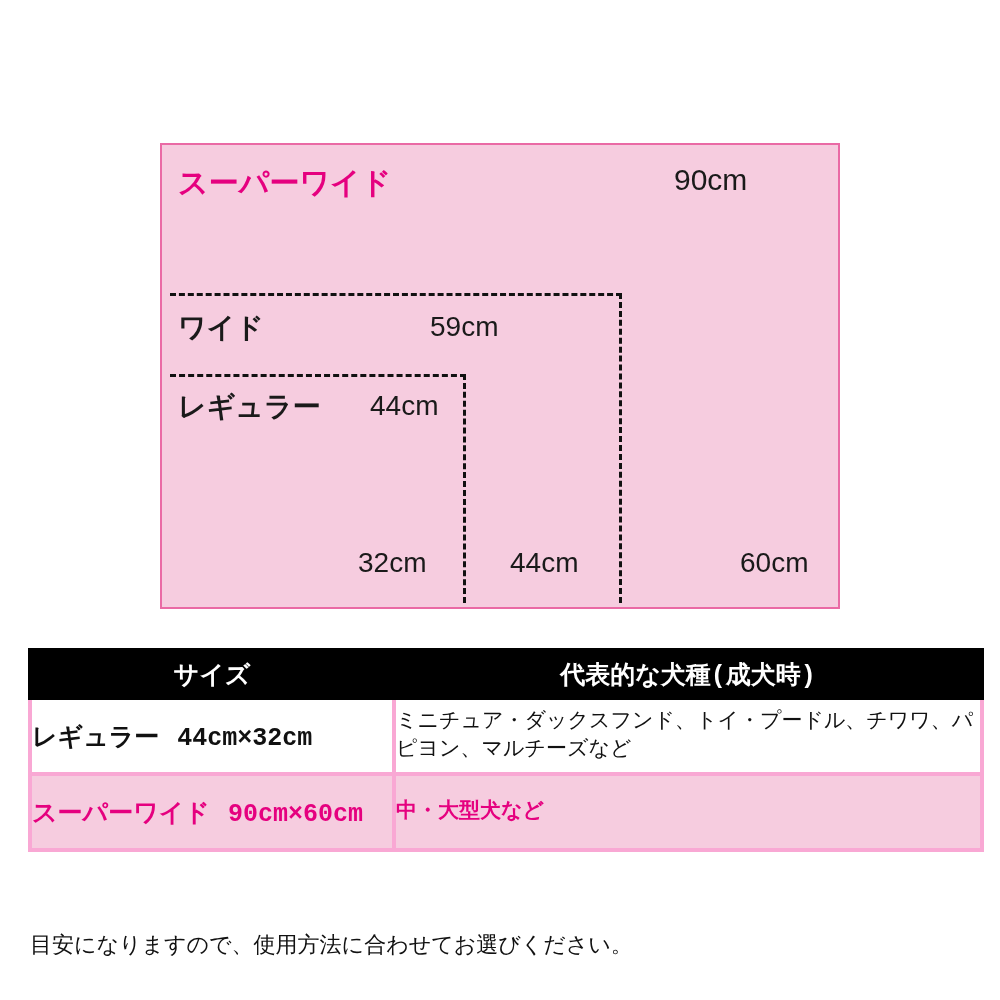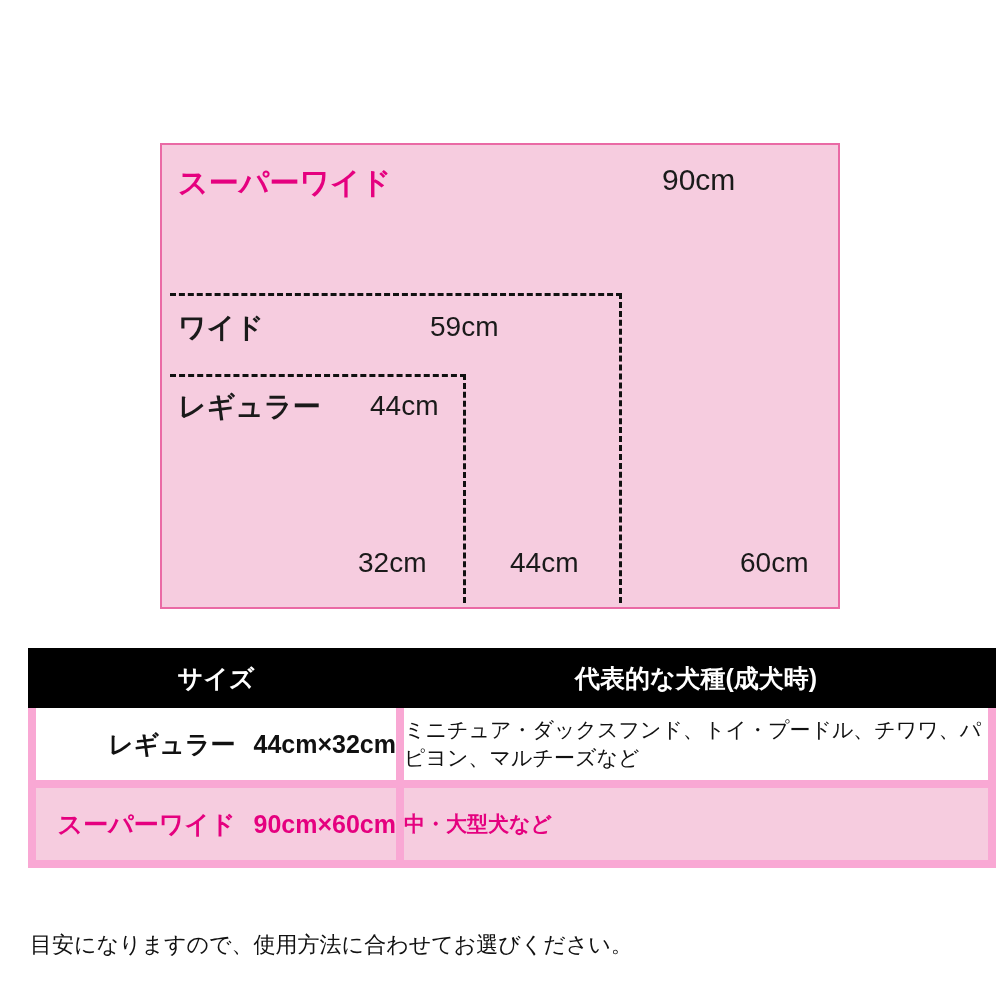--- a/index.html
+++ b/index.html
@@ -38,21 +38,21 @@
     position:absolute;
     white-space:nowrap;
     font-weight:bold;
   }
   .lbl-super{
     left:16px;top:18px;
     font-size:30px;
     color:#e5007f;
   }
   .dim-90{
-    left:500px;top:18px;
+    left:512px;top:18px;
     font-size:30px;
     color:#1a1a1a;
     font-weight:normal;
   }
   .lbl-wide{
     left:16px;top:164px;
     font-size:28px;
     color:#1a1a1a;
   }
   .dim-59{
@@ -112,39 +112,40 @@
 
   
   .table{
     position:absolute;
     left:28px;top:648px;
     width:944px;
     border-collapse:collapse;
     table-layout:fixed;
   }
   .table th,.table td{
-    border:8px solid #f9a8d4;
+    border:4px solid #f9a8d4;
     padding:0;
     vertical-align:middle;
+    font-family:Liberation Mono, monospace;
   }
   .thead th{
     background:#000;
     color:#fff;
     font-size:25px;
     font-weight:bold;
     height:44px;
     text-align:center;
     border-color:#000;
   }
   .col-size{width:360px;}
   .col-breed{width:584px;}
 
   .cell-size{
     height:72px;
-    text-align:right;
+    text-align:left;
     font-size:25px;
     font-weight:bold;
     color:#111;
     white-space:nowrap;
   }
   .cell-size .nm{display:inline-block;}
   .cell-size .dm{display:inline-block;margin-left:18px;}
   .cell-breed{
     padding:6px 10px 6px 12px;
     font-size:21px;

